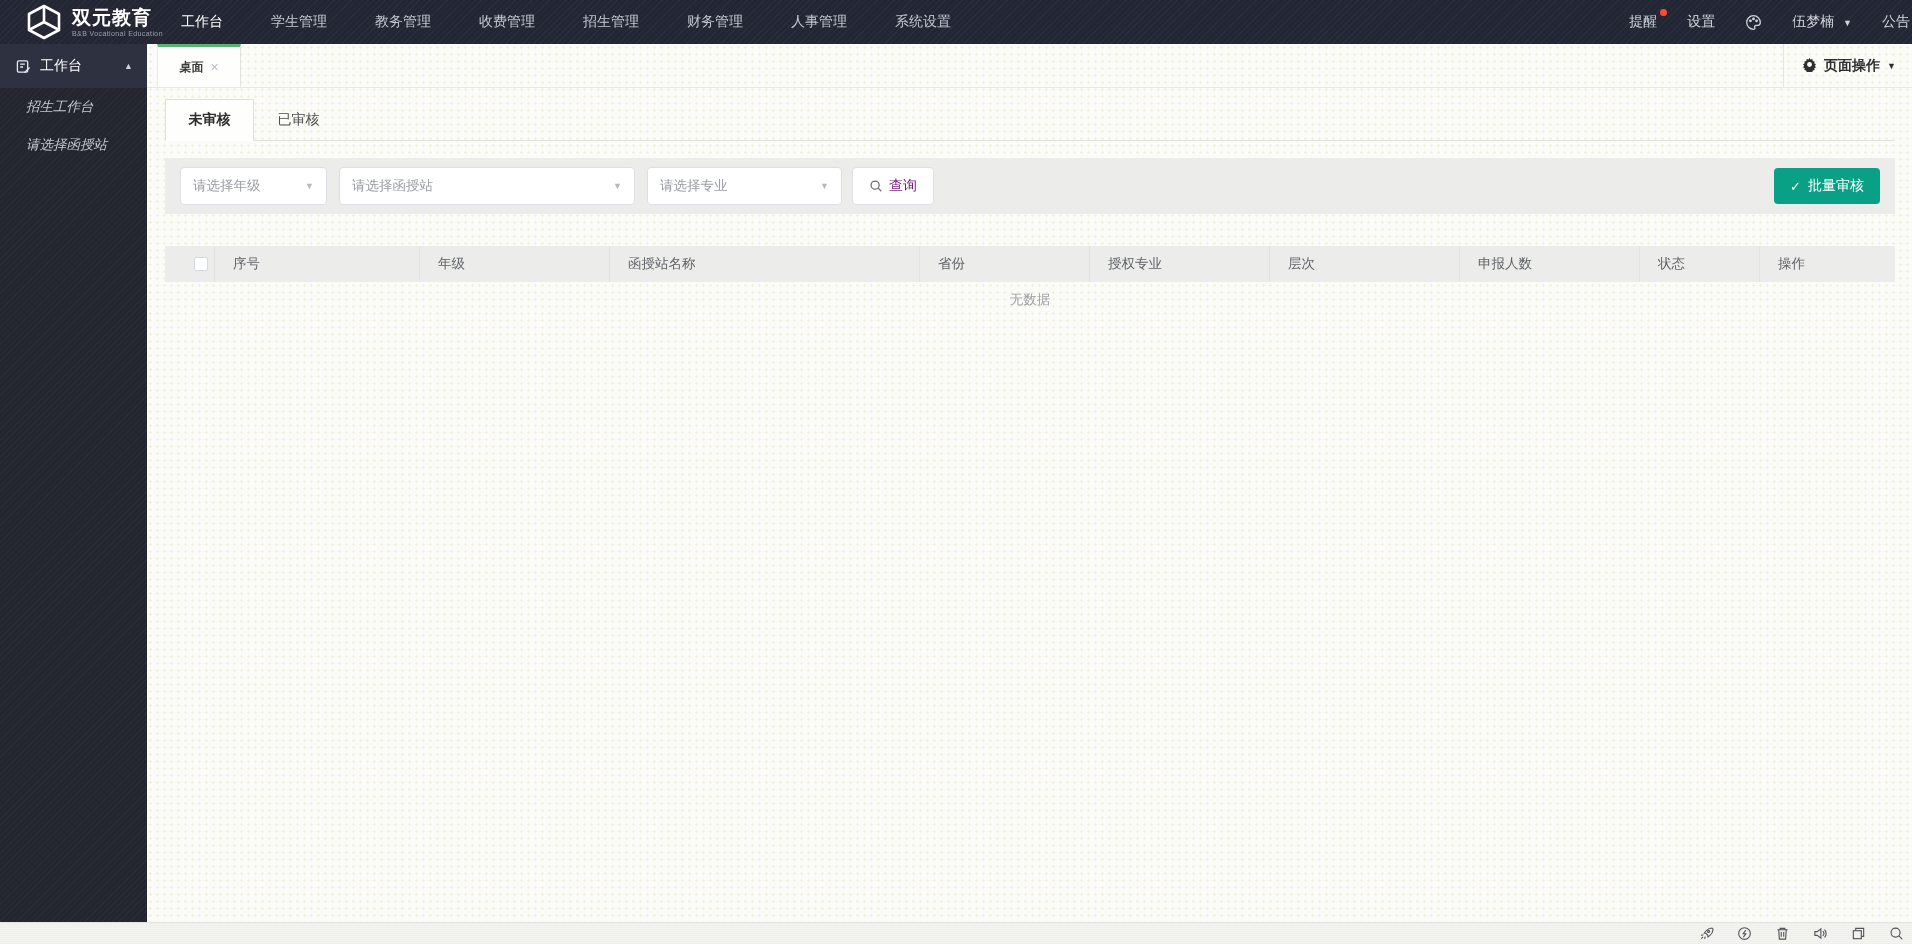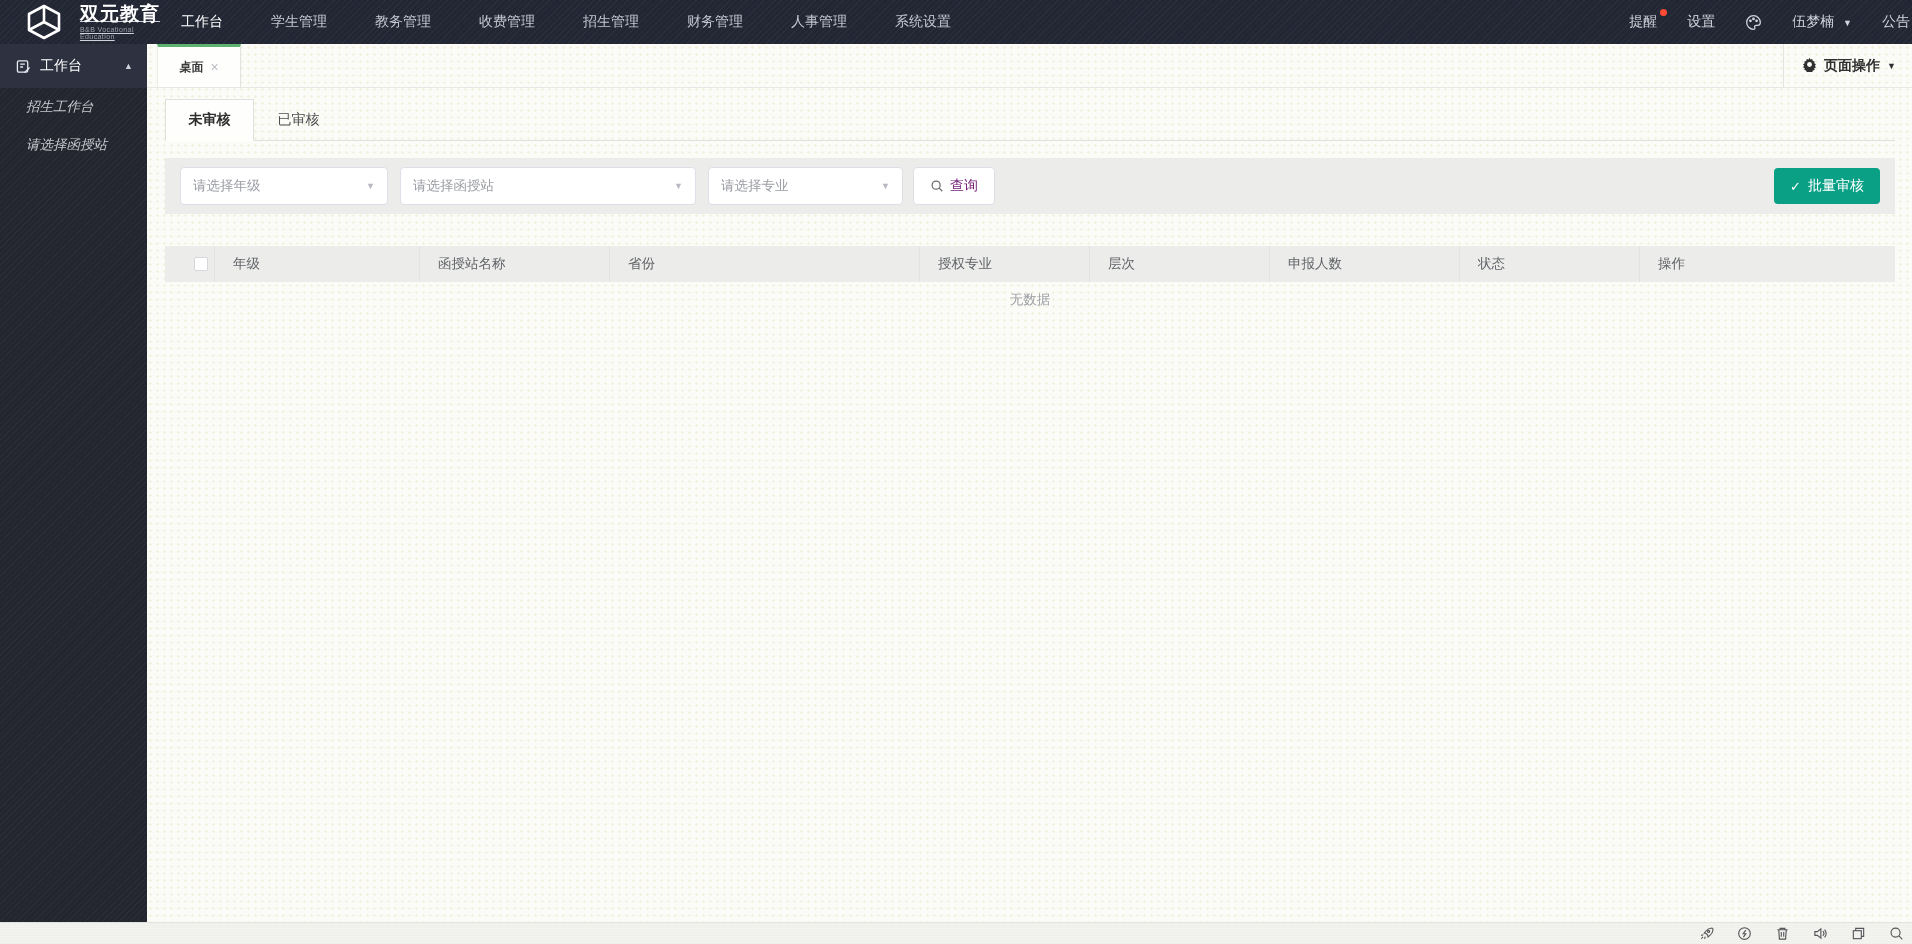--- a/index.html
+++ b/index.html
@@ -9,21 +9,21 @@
 
   
   .topbar{
     height:44px; flex:0 0 44px; background:#232733; display:flex; align-items:center;
     background-image:repeating-linear-gradient(135deg, rgba(255,255,255,.035) 0 1px, transparent 1px 4px),
                      repeating-linear-gradient(45deg, rgba(0,0,60,.08) 0 1px, transparent 1px 4px);
     color:#cfd2da; overflow:hidden;
   }
   .brand{ display:flex; align-items:center; padding-left:24px; width:167px; flex:0 0 167px; }
   .brand svg{ flex:0 0 auto; }
-  .brand-txt{ margin-left:16px; line-height:1;text-decoration:underline; }
+  .brand-txt{ margin-left:8px; line-height:1; }
   .brand-title{ color:#fff; font-size:19px; font-weight:bold; letter-spacing:1px; }
   .brand-sub{ color:#9aa0ad; font-size:7px; margin-top:3px; letter-spacing:.4px; }
   .topnav{ display:flex; align-items:center; gap:48px; margin-left:14px; }
   .topnav .nav-item{ cursor:pointer; color:#c3c7d1; white-space:nowrap; }
   .topnav .nav-item.active{ color:#ffffff; }
   .top-right{ margin-left:auto; display:flex; align-items:center; gap:30px; padding-right:2px; }
   .top-right .tr-item{ position:relative; cursor:pointer; white-space:nowrap; color:#d2d5dd; }
   .badge-dot{ position:absolute; top:-4px; right:-10px; width:7px; height:7px; border-radius:50%; background:#ff4b33; }
   .caret-down{ font-size:9px; color:#d2d5dd; margin-left:5px; }
   .palette-ic{ display:inline-flex; }
@@ -66,21 +66,21 @@
   .subtab{ height:42px; min-width:89px; display:flex; align-items:center; justify-content:center; cursor:pointer;
            font-size:14px; color:#4d4d4d; padding:0 5px; position:relative; top:1px; }
   .subtab.active{ background:#fefefd; border:1px solid #e0e0dc; border-bottom:1px solid #fefefd; color:#2f2f2f; font-weight:bold; }
 
   
   .filterbar{ margin-top:17px; background:#ececea; height:56px; display:flex; align-items:center; padding:0 15px; gap:12px; }
   .sel{ background:#fff; border:1px solid #dcdfe6; border-radius:4px; height:38px; display:flex; align-items:center;
         padding:0 12px; cursor:pointer; }
   .sel .sel-ph{ color:#9a9da3; font-size:13.5px; flex:1; }
   .sel .sel-caret{ color:#b6b9bf; font-size:9px; margin-left:8px; }
-  .sel-grade{ width:208px; } .sel-station{ width:296px; } .sel-major{ width:195px; }
+  .sel-grade{ width:147px; } .sel-station{ width:296px; } .sel-major{ width:195px; }
   .btn-search{ height:38px; background:#fff; border:1px solid #dcdfe6; border-radius:4px; display:flex; align-items:center;
                gap:6px; padding:0 16px; cursor:pointer; color:#701a75; font-size:14px; margin-left:-2px; }
   .btn-batch{ margin-left:auto; height:36px; background:#0aa086; color:#fff; border:none; border-radius:4px;
               display:flex; align-items:center; gap:7px; padding:0 16px; cursor:pointer; font-size:14px; }
   .btn-batch .chk{ font-size:13px; }
 
   
   .thead{ margin-top:32px; background:#ececea; height:36px; display:grid;
           grid-template-columns:50px 205px 190px 310px 170px 180px 190px 180px 120px 1fr; align-items:center; }
   .th{ font-size:13.5px; color:#5f6267; padding-left:18px; height:100%; display:flex; align-items:center;
@@ -219,20 +219,21 @@
           <button class="btn-batch">
             <span class="chk">✓</span>
             <span>批量审核</span>
           </button>
         </div>
 
         <div class="thead">
           <div class="th-check">
             <span class="checkbox"></span>
           </div>
+          <div class="th">序号</div>
           <div class="th">年级</div>
           <div class="th">函授站名称</div>
           <div class="th">省份</div>
           <div class="th">授权专业</div>
           <div class="th">层次</div>
           <div class="th">申报人数</div>
           <div class="th">状态</div>
           <div class="th">操作</div>
         </div>
 

